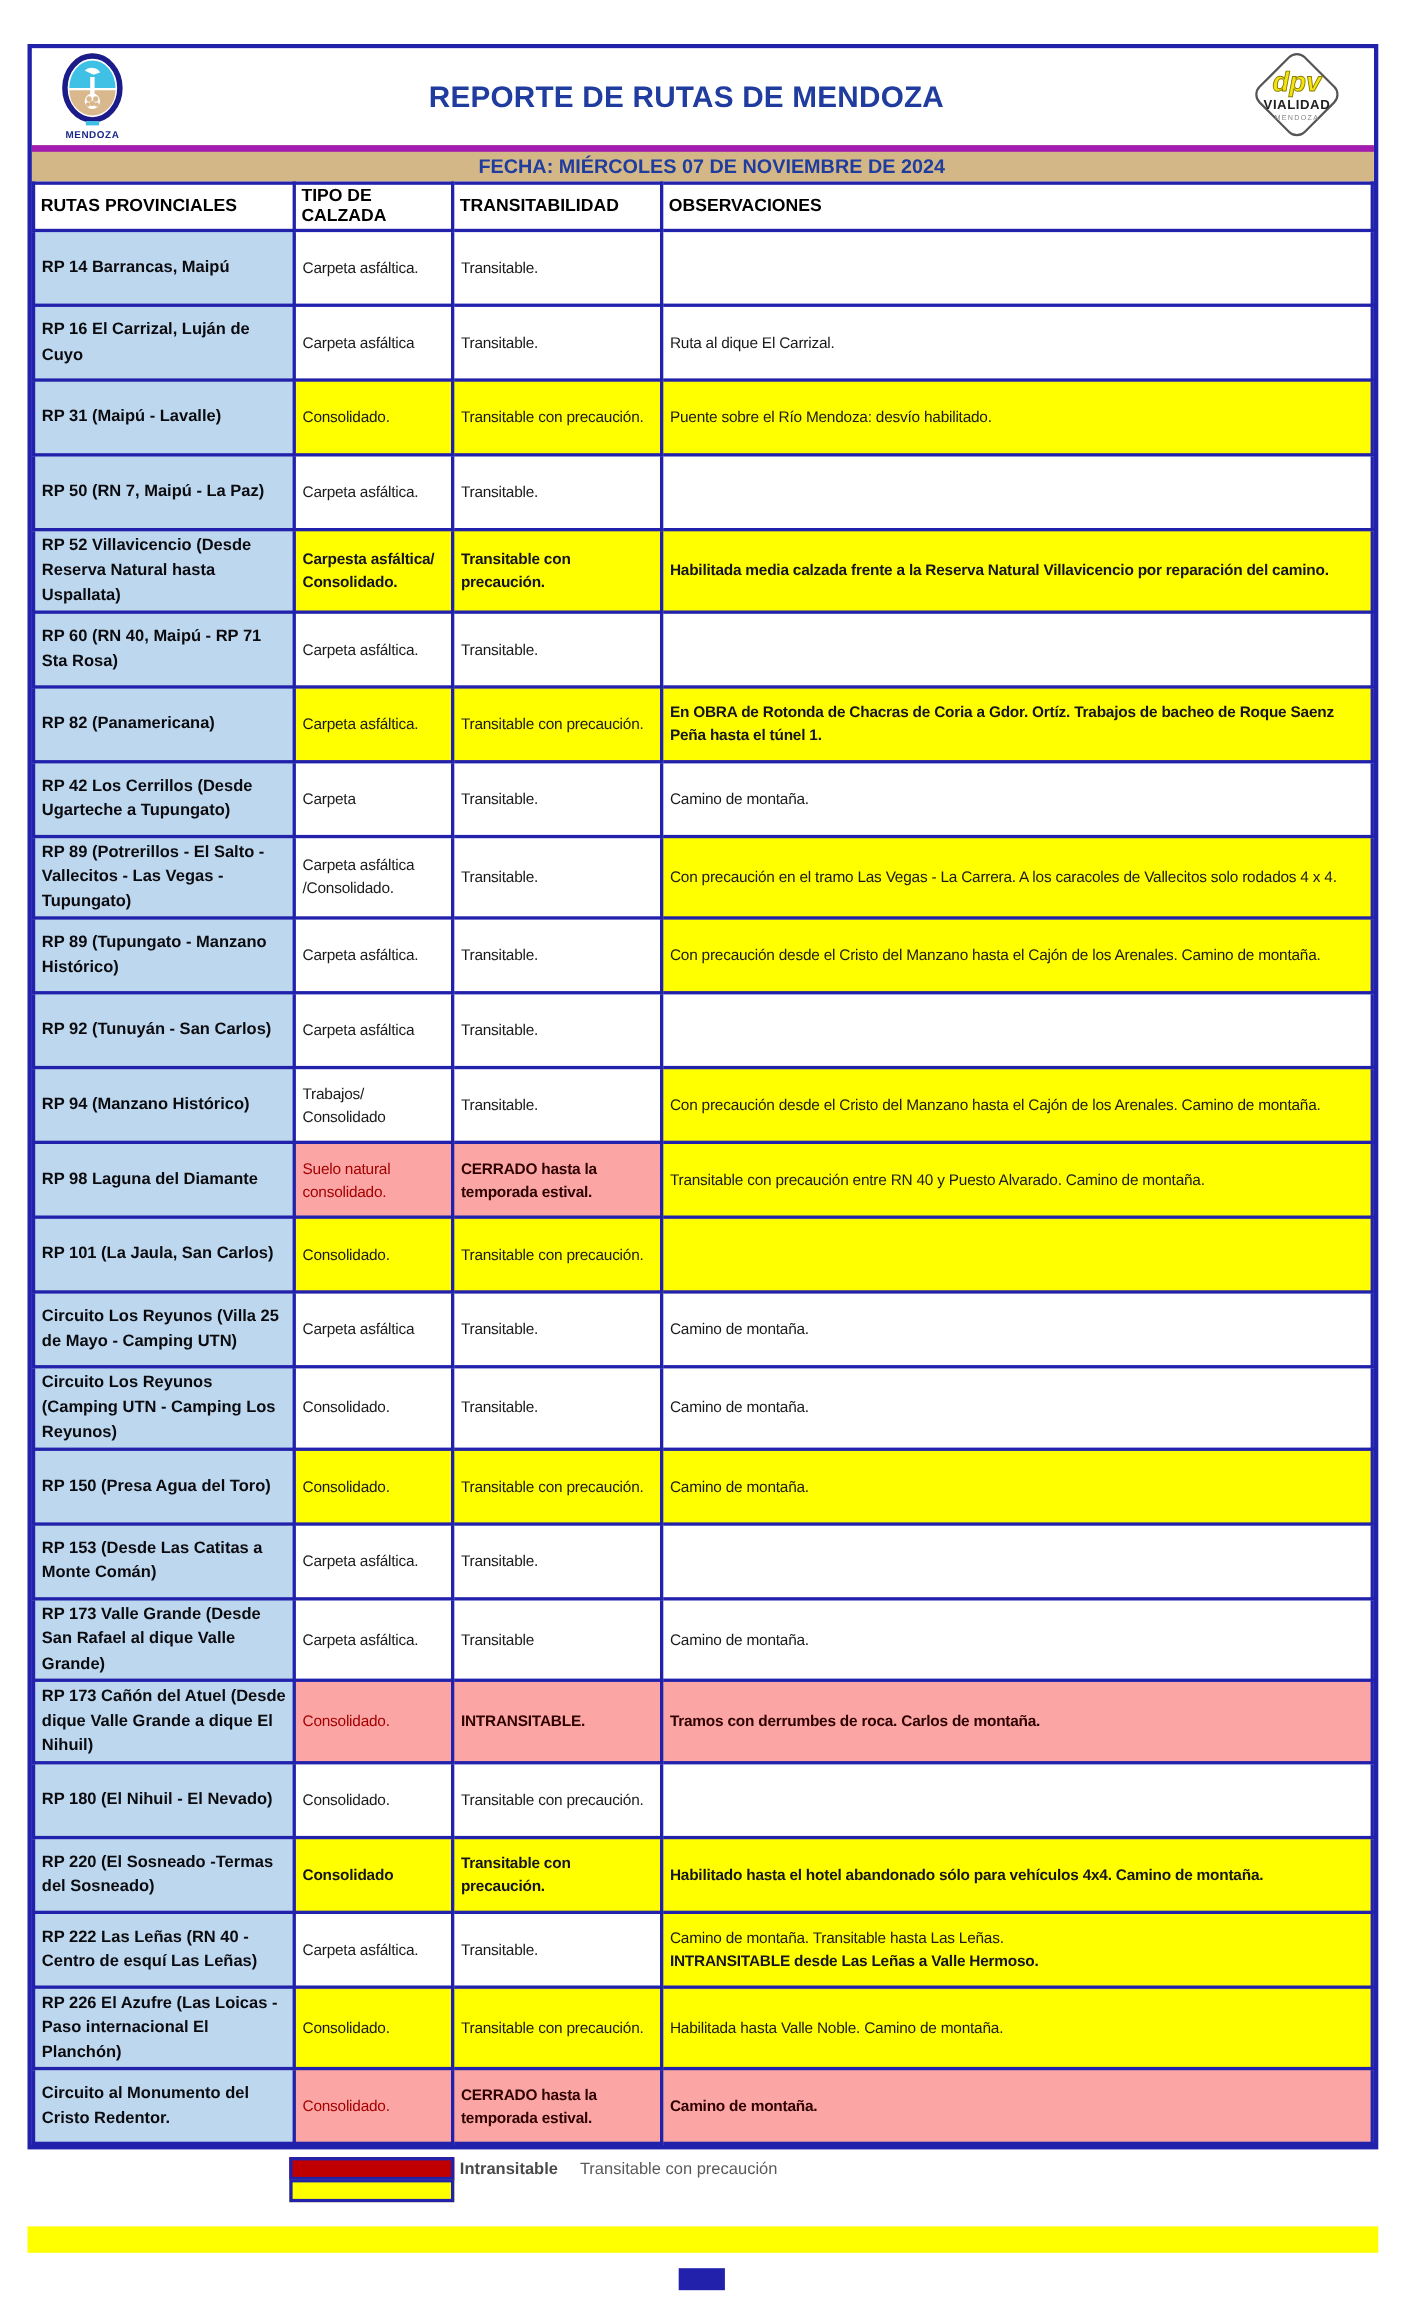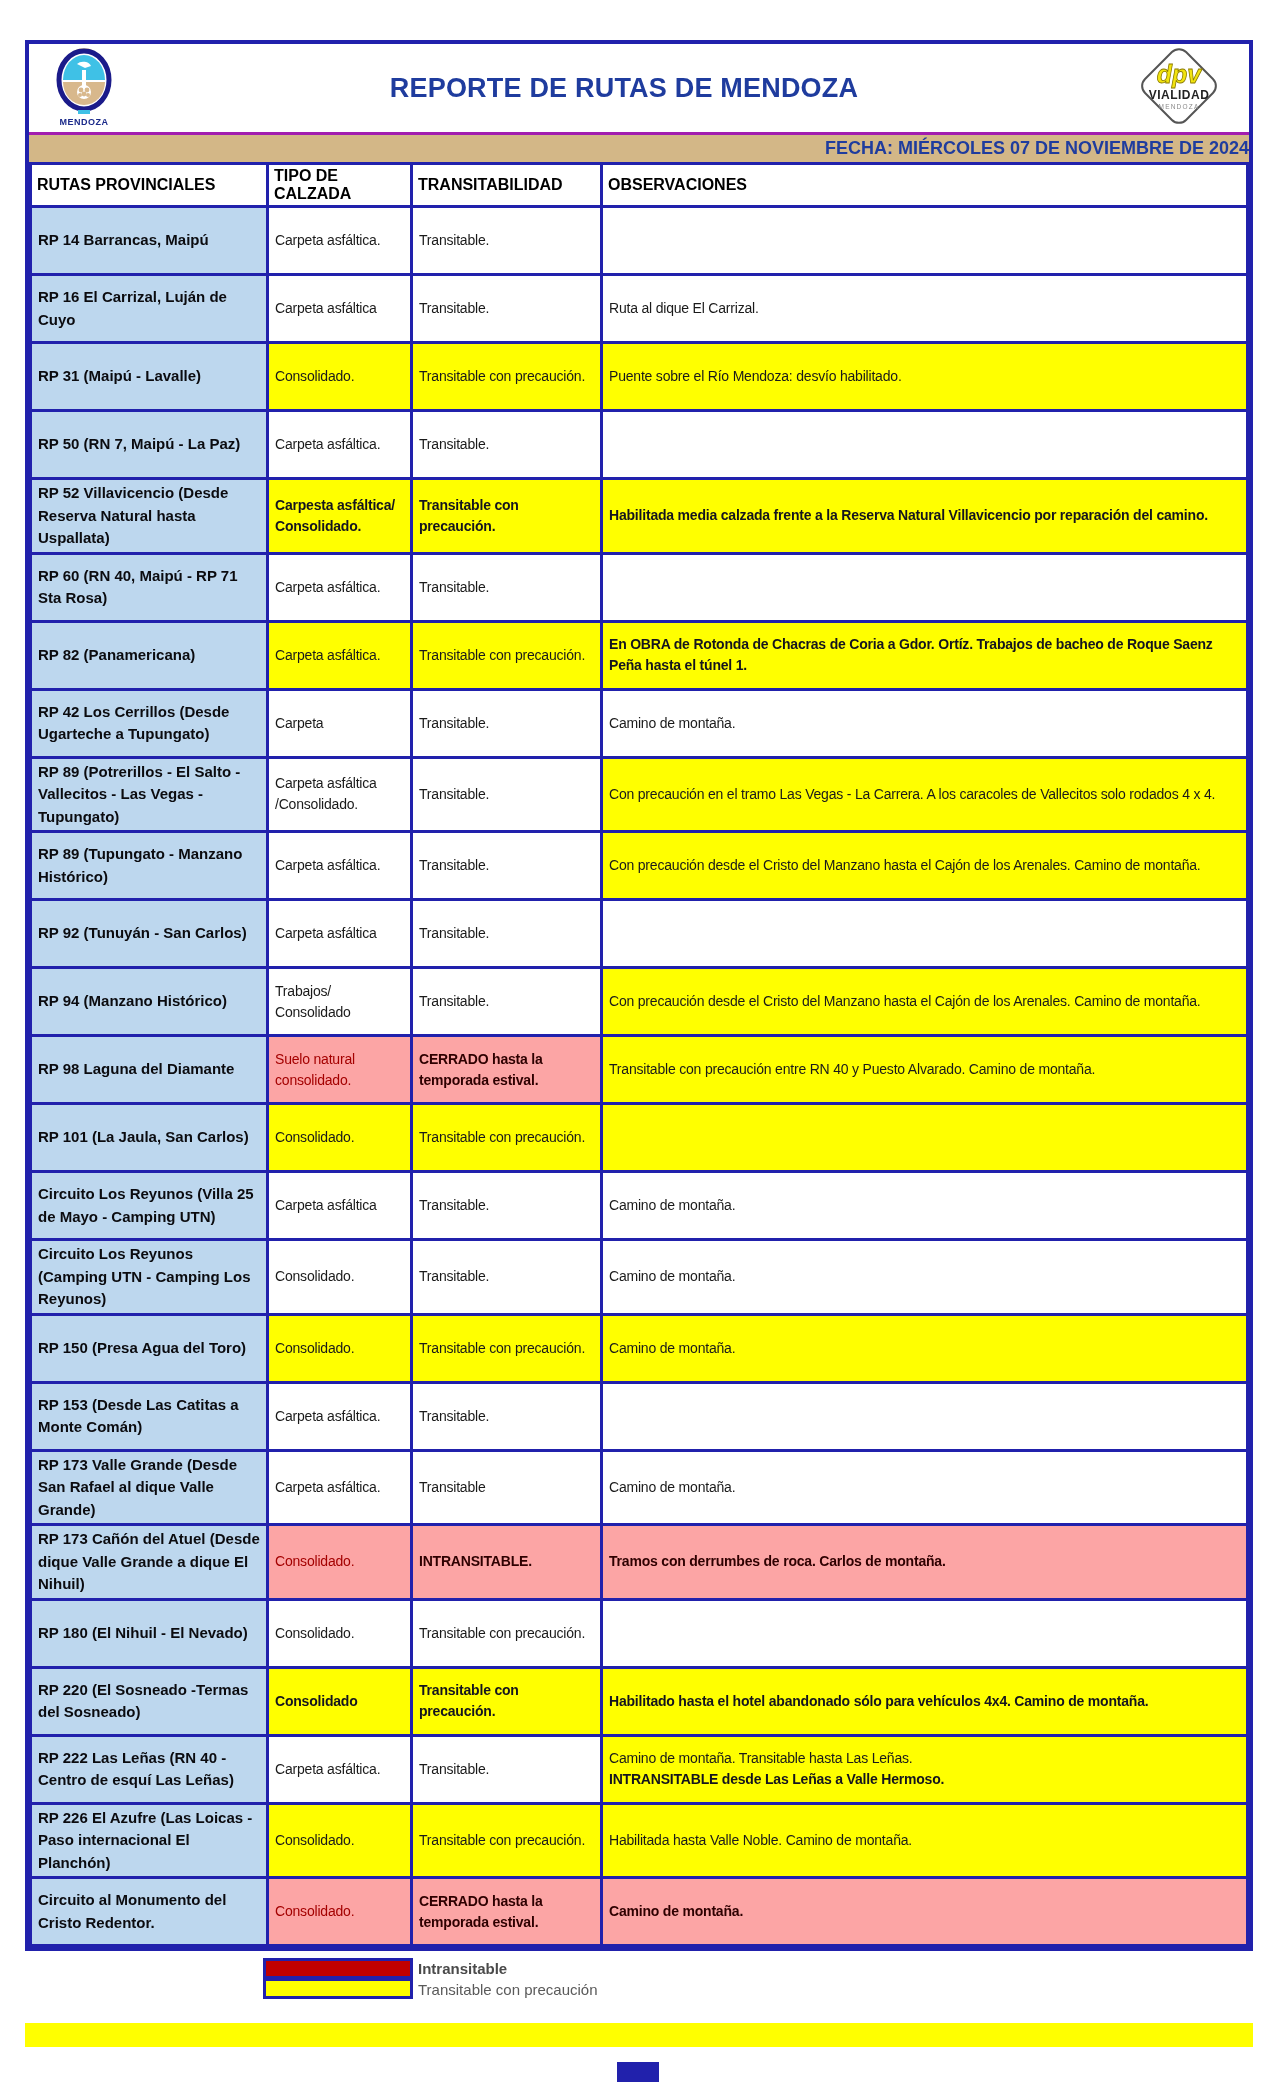--- a/index.html
+++ b/index.html
@@ -13,22 +13,22 @@
   .main-frame{border:4px solid #2121AC;background:#fff;}
 
   
   .doc-header{height:88px;display:flex;align-items:center;background:#fff;padding:0 18px;}
   .logo-mendoza{width:74px;flex:0 0 auto;text-align:center;}
   .doc-title{flex:1;text-align:center;color:#1F3C9E;font-weight:bold;font-size:27px;letter-spacing:.2px;}
   .logo-dpv{width:104px;flex:0 0 auto;}
 
   
   .date-bar{
-    background:#D3B787;border-top:3px solid #a21caf;
-    height:27px;line-height:27px;text-align:right;
+    background:#D3B787;border-top:6px solid #a21caf;
+    height:27px;line-height:27px;text-align:center;
     color:#1F3C9E;font-weight:bold;font-size:18px;padding-left:16px;
   }
 
   
   table.routes{width:100%;border-collapse:collapse;table-layout:fixed;}
   table.routes th, table.routes td{
     border:3px solid #2121AC;vertical-align:middle;
     padding:2px 6px;word-wrap:break-word;
   }
   table.routes th{
@@ -42,21 +42,21 @@
   td.r{background:#fca5a5;}
   .b{font-weight:bold;color:#14141e;}
   td.dr{color:#A40000;}
   td.rb{font-weight:bold;color:#2E0000;}
 
   
   .legend{margin-top:7px;margin-left:238px;display:flex;align-items:stretch;}
   .legend-swatches{width:150px;flex:0 0 auto;display:flex;flex-direction:column;}
   .swatch{height:15px;border:3px solid #2121AC;}
   .swatch + .swatch{margin-top:-1px;}
-  .legend-labels{margin-left:5px;display:flex;flex-direction:column;justify-content:space-between;padding:0 0 1px 0;}
+  .legend-labels{margin-left:5px;display:flex;flex-direction:row;justify-content:space-between;padding:0 0 1px 0;gap:20px;}
   .legend-label-1{font-size:15px;font-weight:bold;color:#4a4a4a;line-height:21px;}
   .legend-label-2{font-size:15px;color:#5a5a5a;line-height:21px;}
 
   
   .notes{
     margin-top:22px;background:#FFFF00;
     padding:10px 12px 14px 12px;
     font-size:17px;font-weight:bold;color:#4D4D42;line-height:1.85;
   }
 

